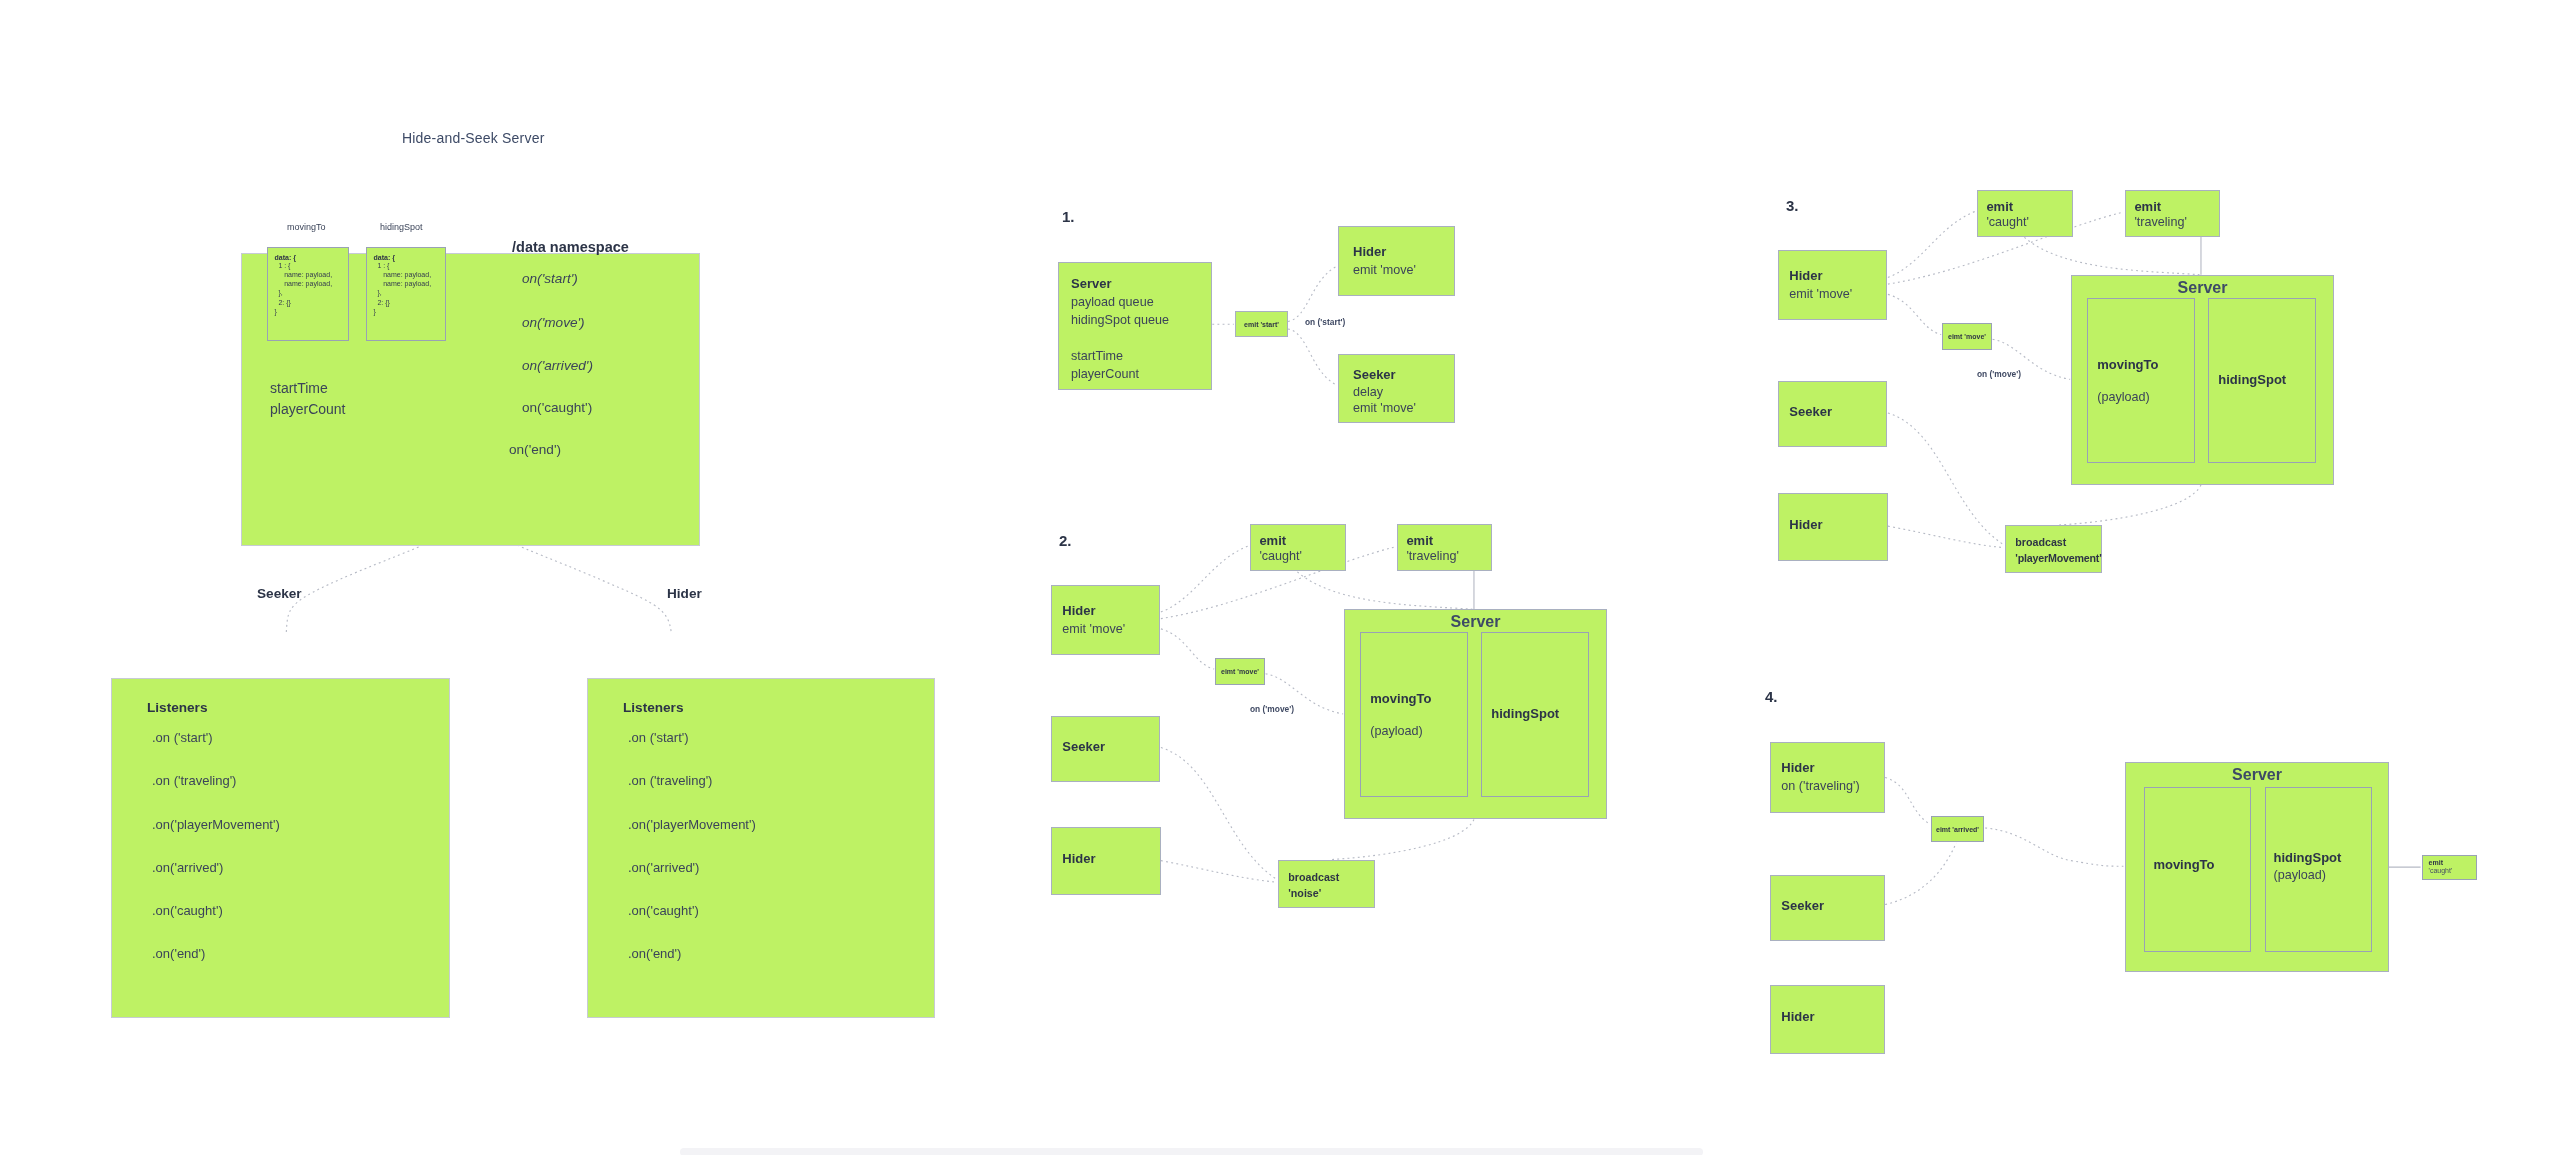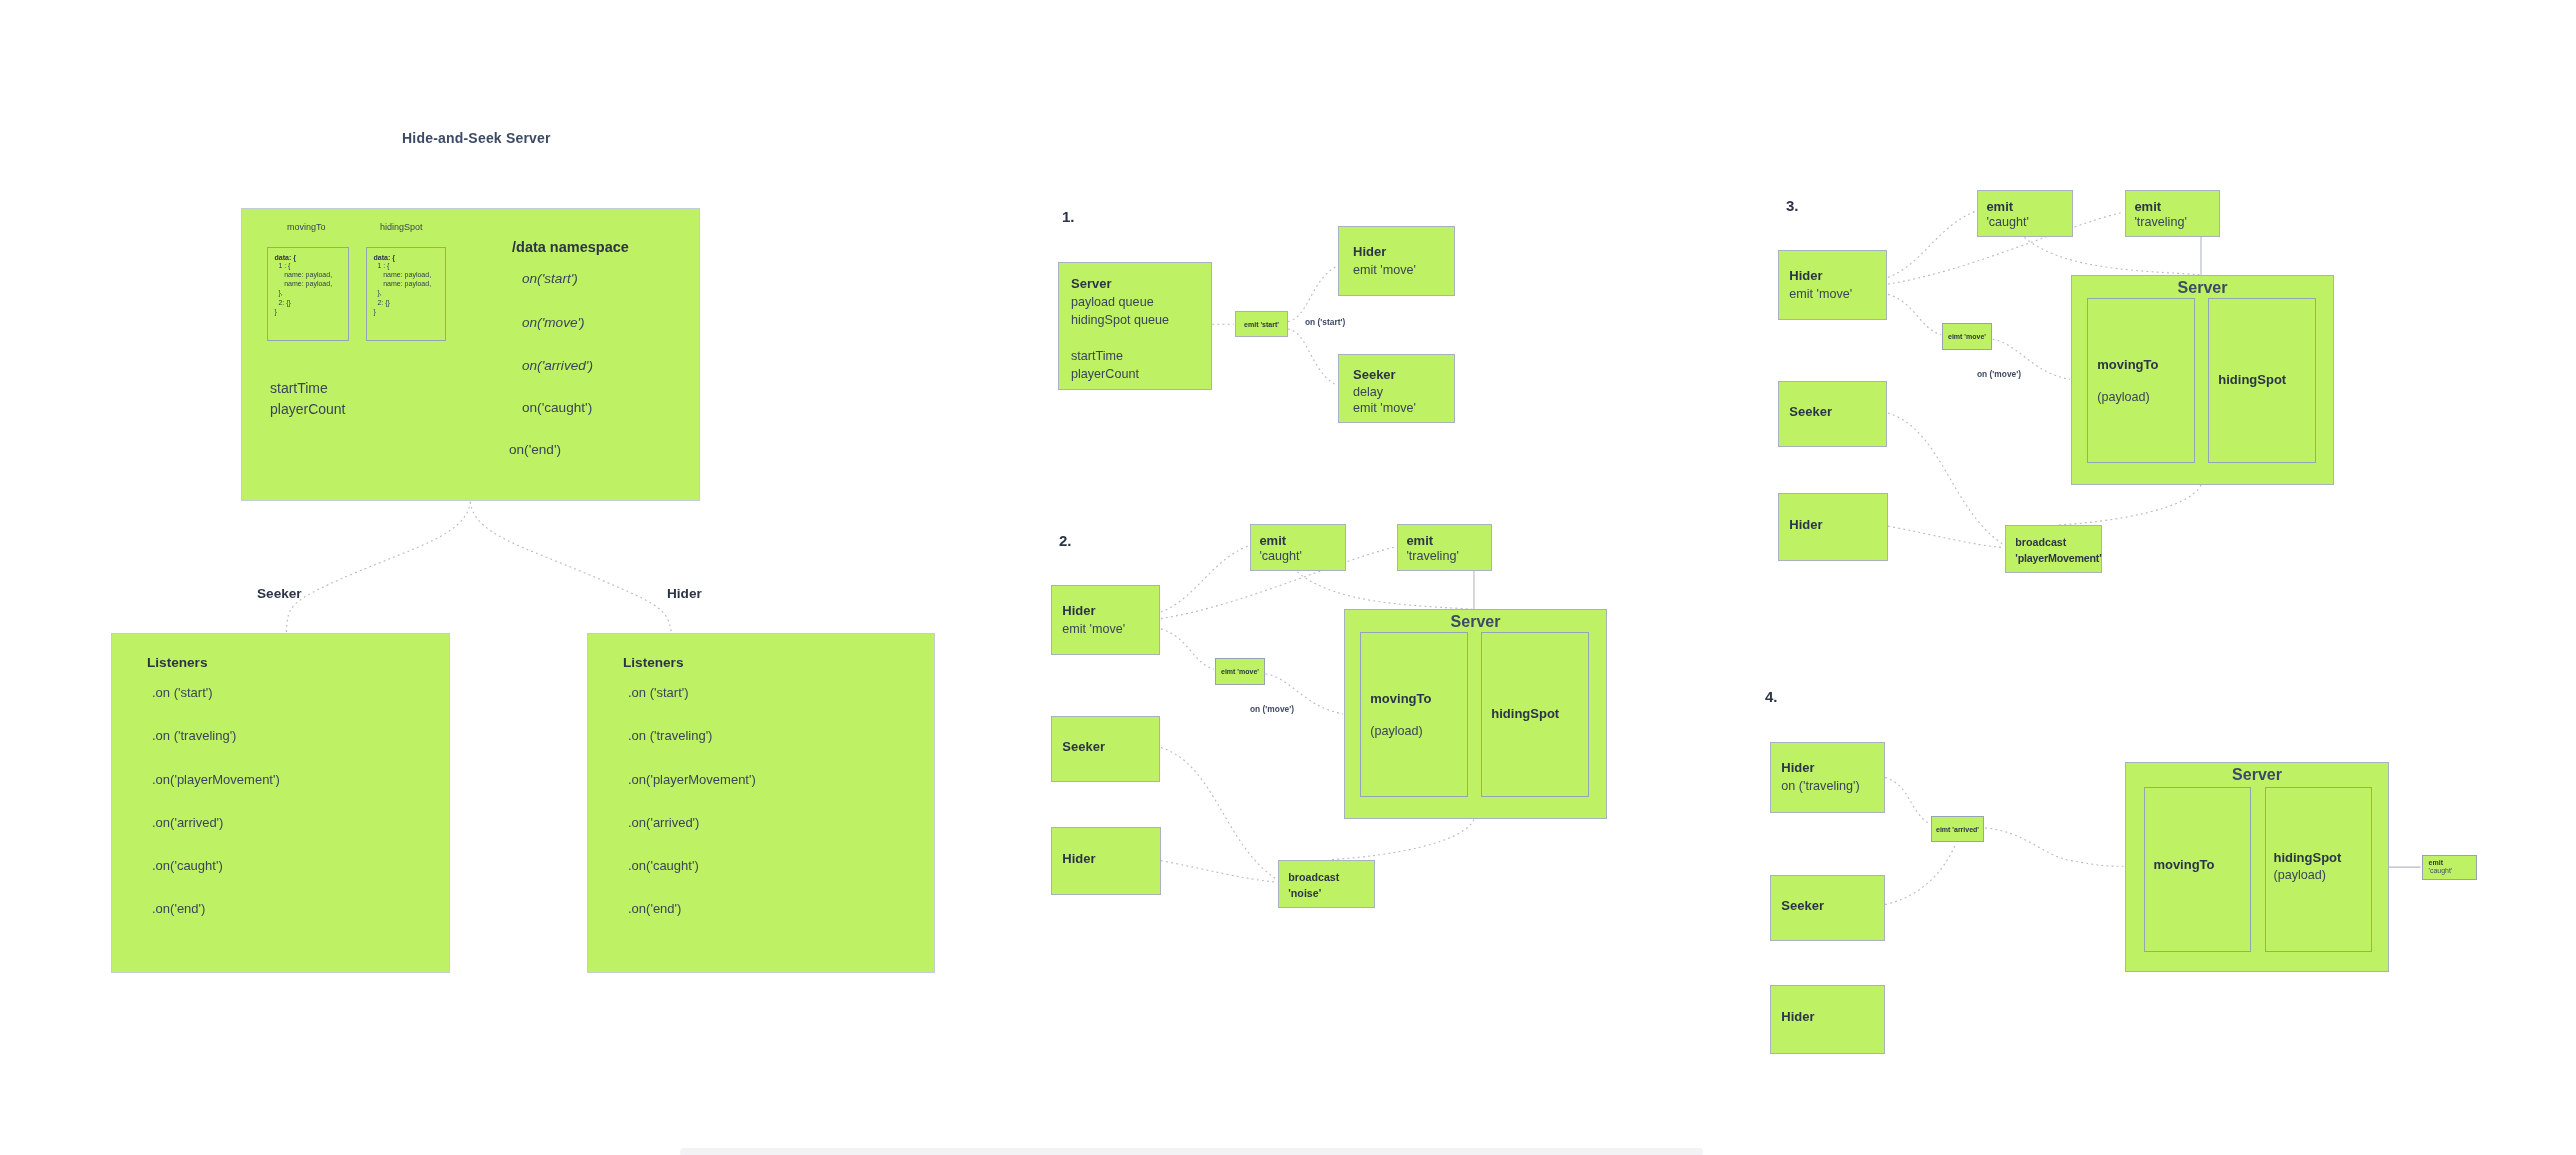--- a/index.html
+++ b/index.html
@@ -7,25 +7,25 @@
     --b-light:#c7cbd5; --b-mid:#a9b0c0; --b-dark:#99a2b4;
     --line:#b6bac5;
   }
   *{margin:0;padding:0;box-sizing:border-box;}
   html,body{background:#fff;}
   .canvas{position:relative;width:2576px;height:1155px;background:#ffffff;overflow:hidden;
     font-family:"Liberation Sans","DejaVu Sans",sans-serif;color:var(--txt);}
   svg.wires{position:absolute;left:0;top:0;width:2576px;height:1155px;pointer-events:none;}
   .abs{position:absolute;}
   .box{position:absolute;background:#bef264;border:1.4px solid var(--b-mid);}
-  .box.light{border-color:var(--b-light);}
+  .box.light{border-color:var(--b-light);margin-top:45px;}
   .box.dark{border-color:var(--b-dark);}
   .b{font-weight:bold;color:var(--bold);}
   .it{font-style:italic;}
-  .title{font-size:14px;letter-spacing:0.2px;color:var(--accent);font-weight:bold;}
+  .title{font-size:14px;letter-spacing:0.2px;color:var(--accent);}
   .sec-num{font-size:15px;font-weight:bold;color:var(--bold);}
   .small-emit{display:flex;align-items:center;justify-content:center;
     font-size:7px;font-weight:bold;color:#2e3545;text-align:center;}
   .on-label{font-size:8.4px;font-weight:bold;color:#3f4963;}
   .code{font-size:7px;line-height:9.3px;white-space:pre;color:#333b4e;}
   .code-head{font-size:7px;font-weight:bold;color:#2e3545;}
   .ns-item{font-size:13.6px;color:var(--txt);margin-top:9px;}
   .li-item{font-size:13px;color:var(--txt);}
   .node-title{font-size:13px;font-weight:bold;color:#2c3447;line-height:18px;}
   .node-line{font-size:12.6px;color:var(--txt);line-height:18px;}

